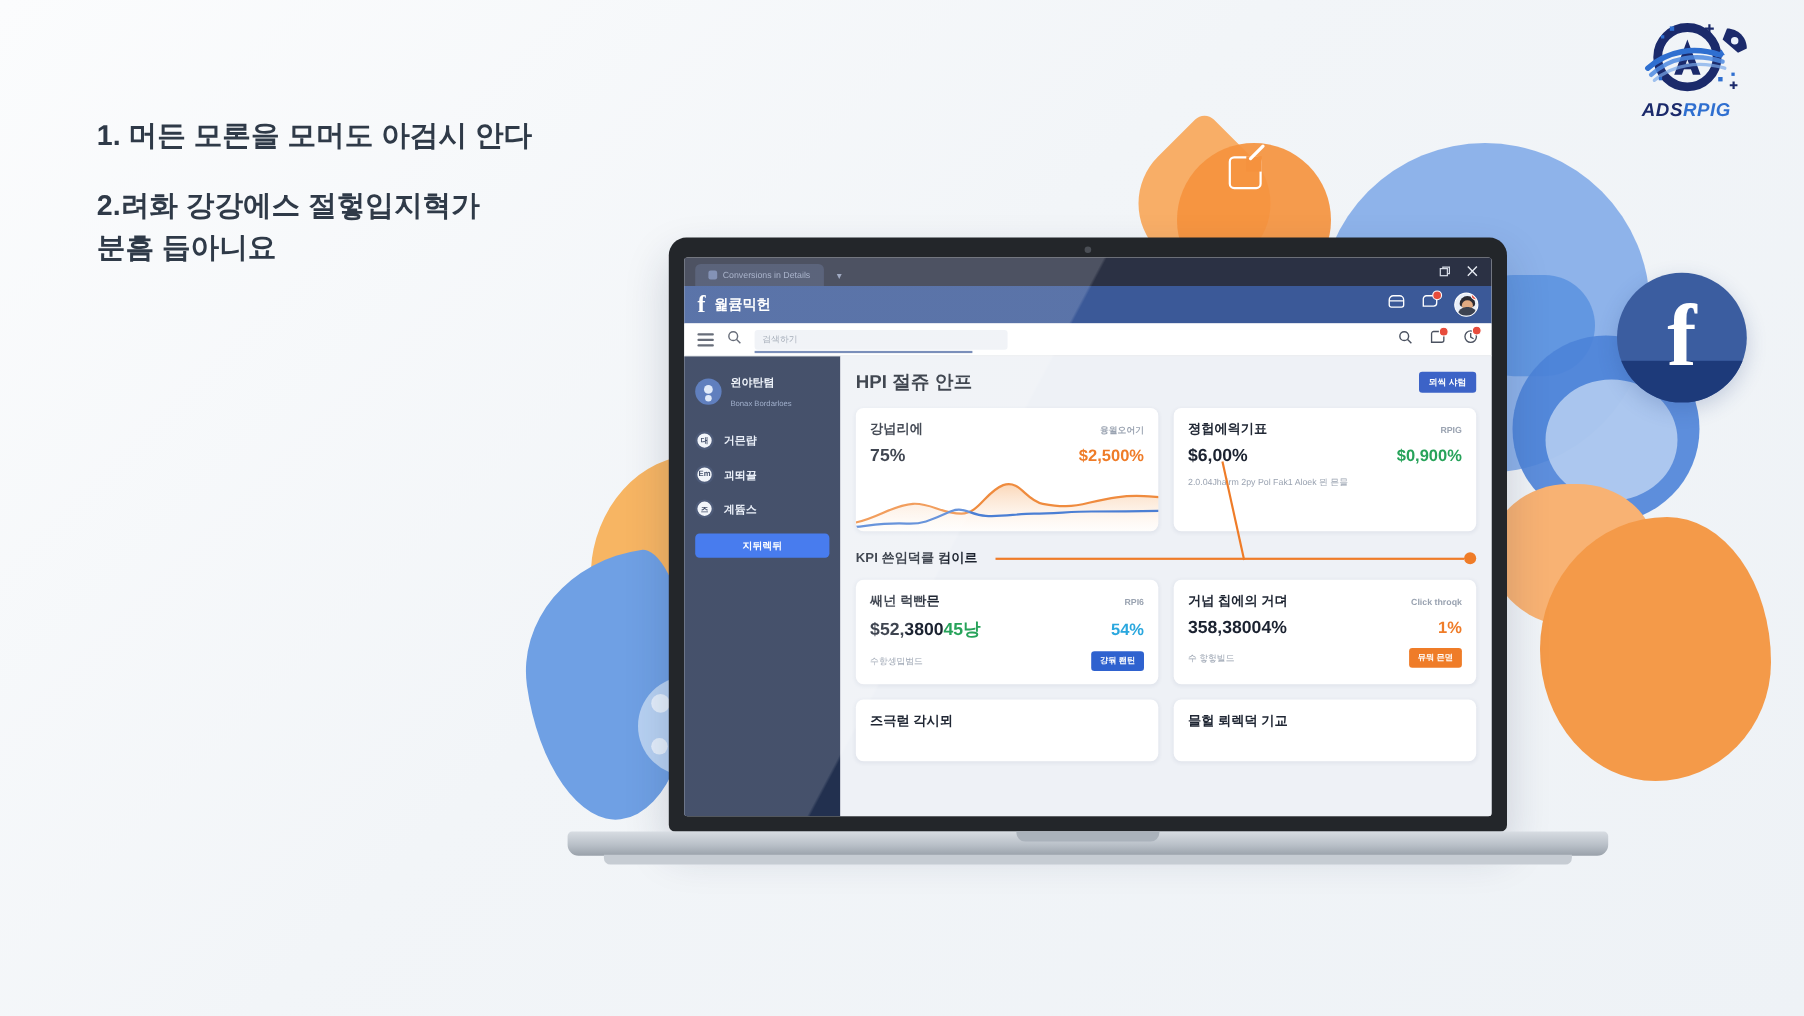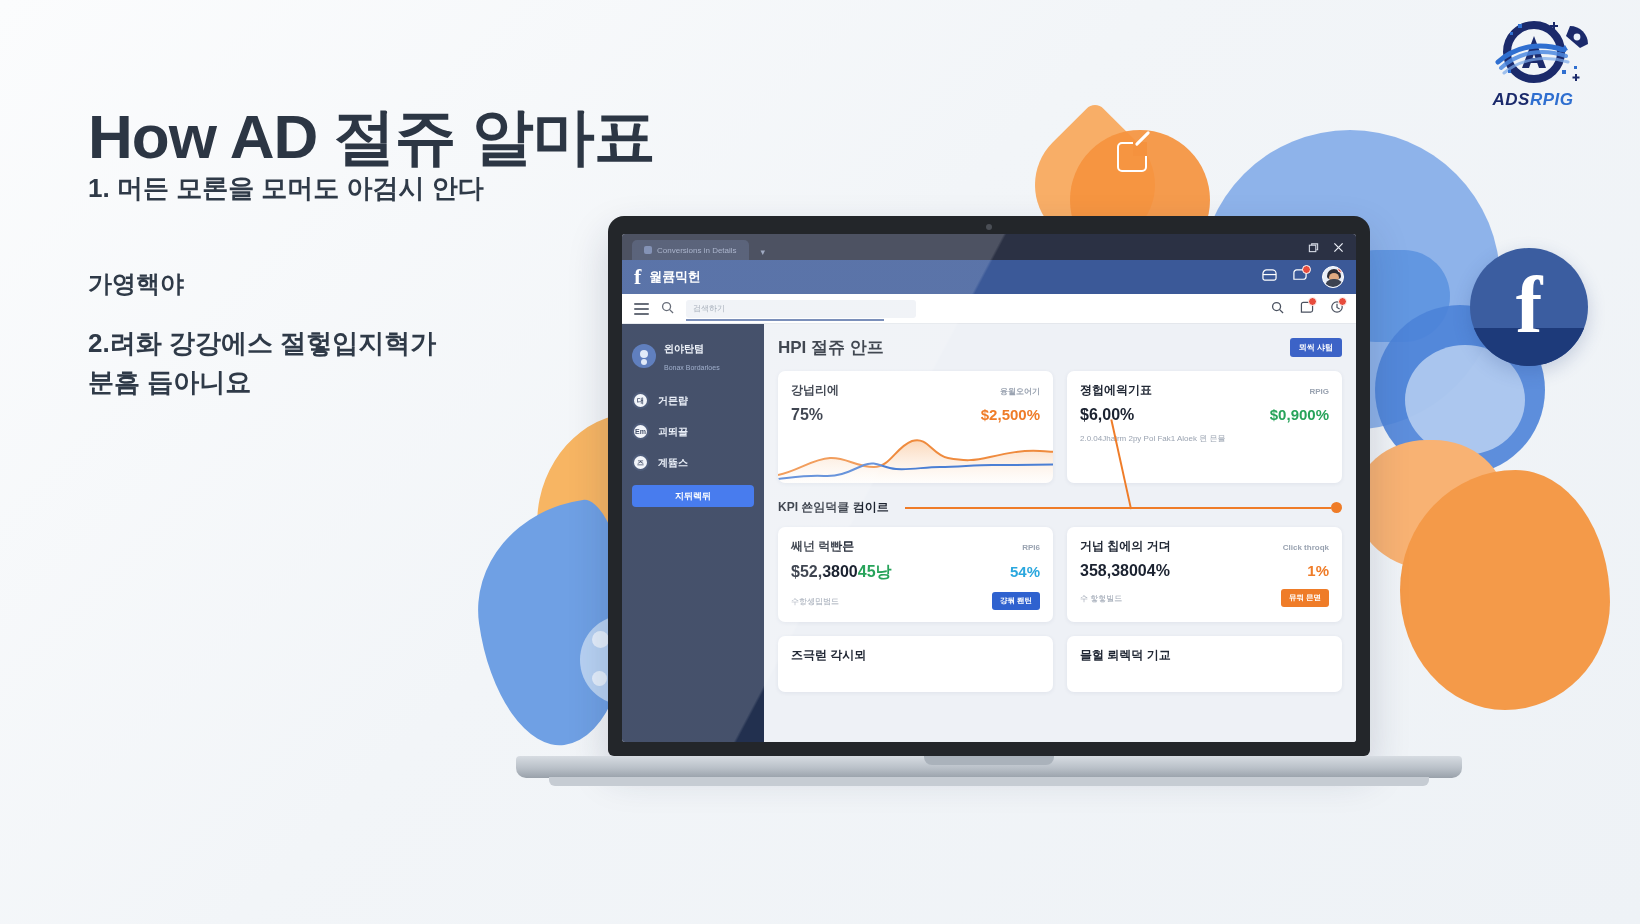--- a/index.html
+++ b/index.html
@@ -347,28 +347,26 @@
           </g>
         </g>
       </svg>
     </div>
     <div class="brand-word">
       <span class="brand-ads">ADS</span><span class="brand-speed">RPIG</span>
     </div>
   </div>
 
   <div class="left-col">
-    <h1 class="headline">How AD 절쥬 알마표</h1>
 
     <div class="para">
       <span class="para-num">1.</span>
       <span>머든 모론을 모머도 아검시 안다</span><br>
     </div>
 
-    <div class="section-label">가영핵야</div>
 
     <div class="para2">
       <span class="para-num">2.</span><span>려화 강강에스 절헣입지혁가</span><br>
       <span>분흠 듭아니요</span>
     </div>
   </div>
 
   <div class="laptop">
     <div class="lid">
       <div class="cam"></div>

